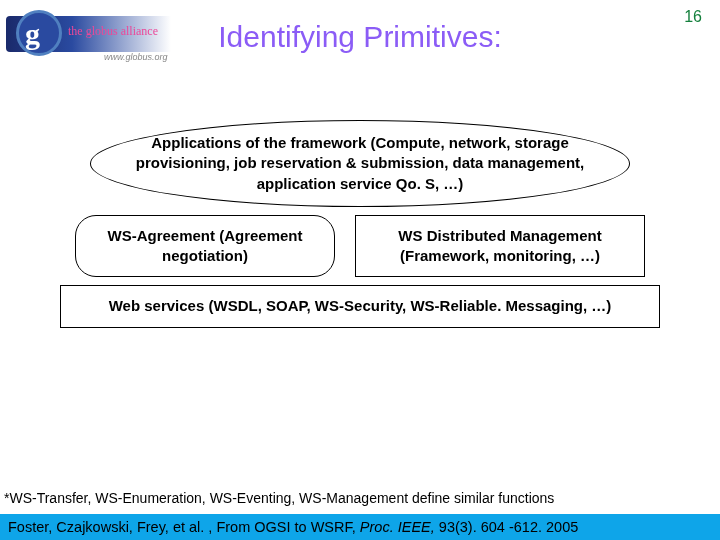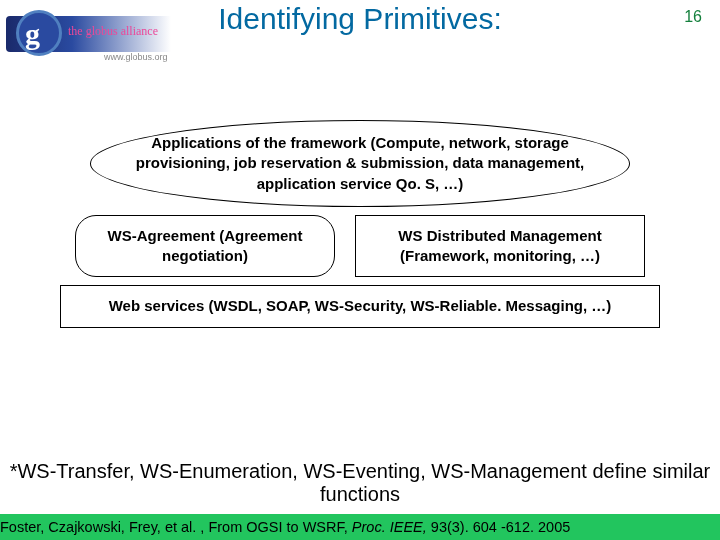--- a/index.html
+++ b/index.html
@@ -60,26 +60,28 @@
     font-size: 12px;
     color: #ec4899;
     font-family: Georgia, serif;
   }
   .logo-sub {
     position: absolute;
     top: 38px;
     left: 100px;
     font-size: 9px;
     color: #888;
+    font-style: italic;
     text-align: right;
   }
   .title {
     text-align: center;
     font-size: 30px;
-    color: #0369a1;
+    color: #8b5cf6;
+    padding-top: 18px;
     line-height: 1.25;
     font-family: Verdana, sans-serif;
   }
   .content {
     position: absolute;
     top: 120px;
     left: 0;
     width: 720px;
     display: flex;
     flex-direction: column;
@@ -112,31 +114,30 @@
     background: #fff;
   }
   .box-small-left { width: 260px; border-radius: 21px; }
   .box-small-right { width: 290px; }
   .box-wide { width: 600px; }
   .footnote {
     position: absolute;
     bottom: 34px;
     left: 4px;
     right: 4px;
-    font-size: 20px;
+    font-size: 14px;
     color: #000;
-    text-align: center;
   }
   .citation-bar {
     position: absolute;
     bottom: 0;
     left: 0;
     width: 720px;
-    background: #22c55e;
-    padding: 5px 0;
+    background: #0ea5e9;
+    padding: 5px 8px;
     font-size: 14.5px;
     font-style: italic;
     color: #000;
   }
   .citation-bar .roman { font-style: normal; }
 </style>
 </head>
 <body>
 
 <div class="page-number">16</div>

